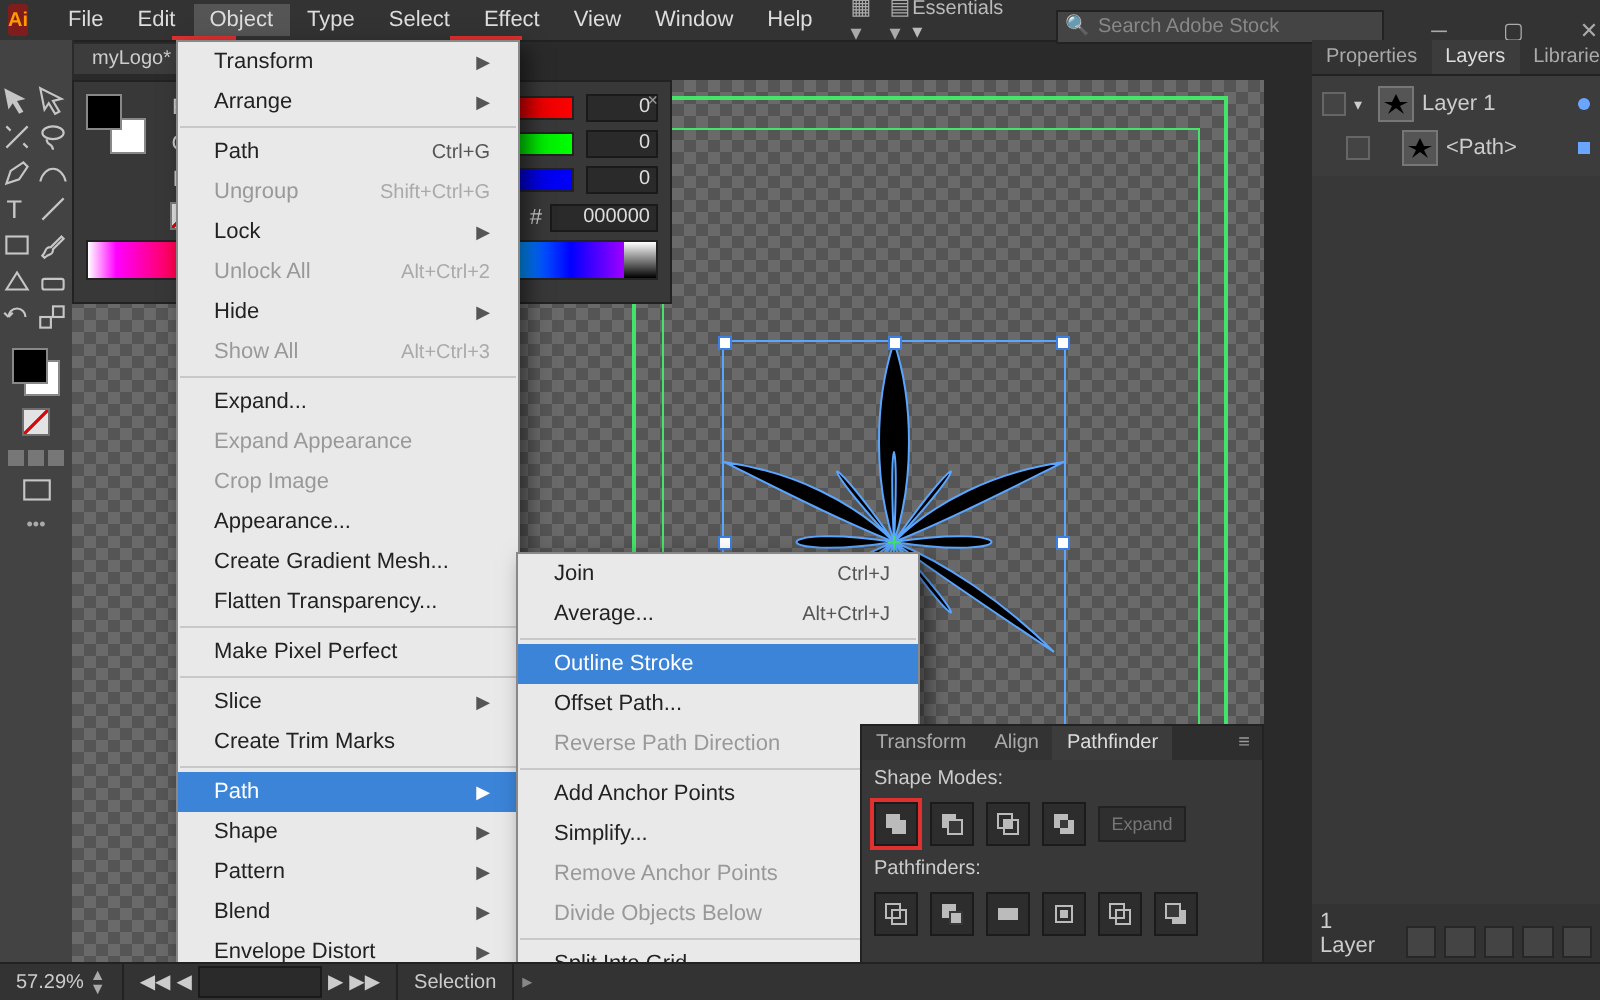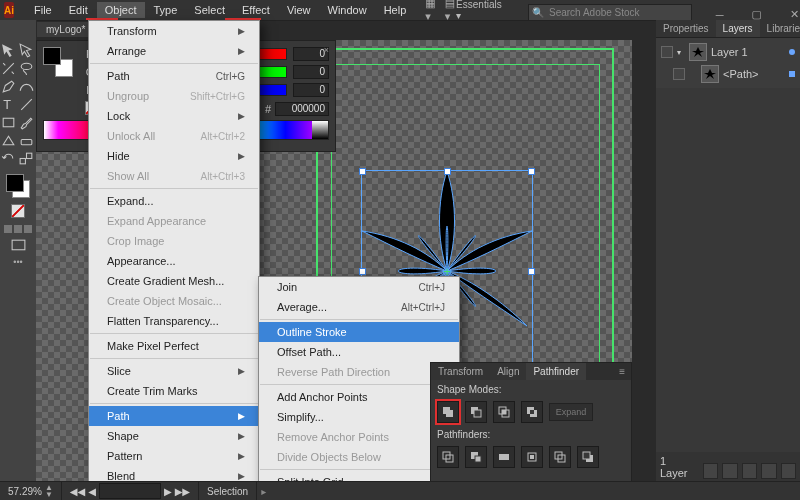--- a/index.html
+++ b/index.html
@@ -336,24 +336,20 @@
       <span></span>
     </div>
     <div class="row">
       <span>Appearance...</span>
       <span></span>
     </div>
     <div class="row">
       <span>Create Gradient Mesh...</span>
       <span></span>
     </div>
-    <div class="row disabled">
-      <span>Create Object Mosaic...</span>
-      <span></span>
-    </div>
     <div class="row">
       <span>Flatten Transparency...</span>
       <span></span>
     </div>
     <div class="sep"></div>
     <div class="row">
       <span>Make Pixel Perfect</span>
       <span></span>
     </div>
     <div class="sep"></div>

